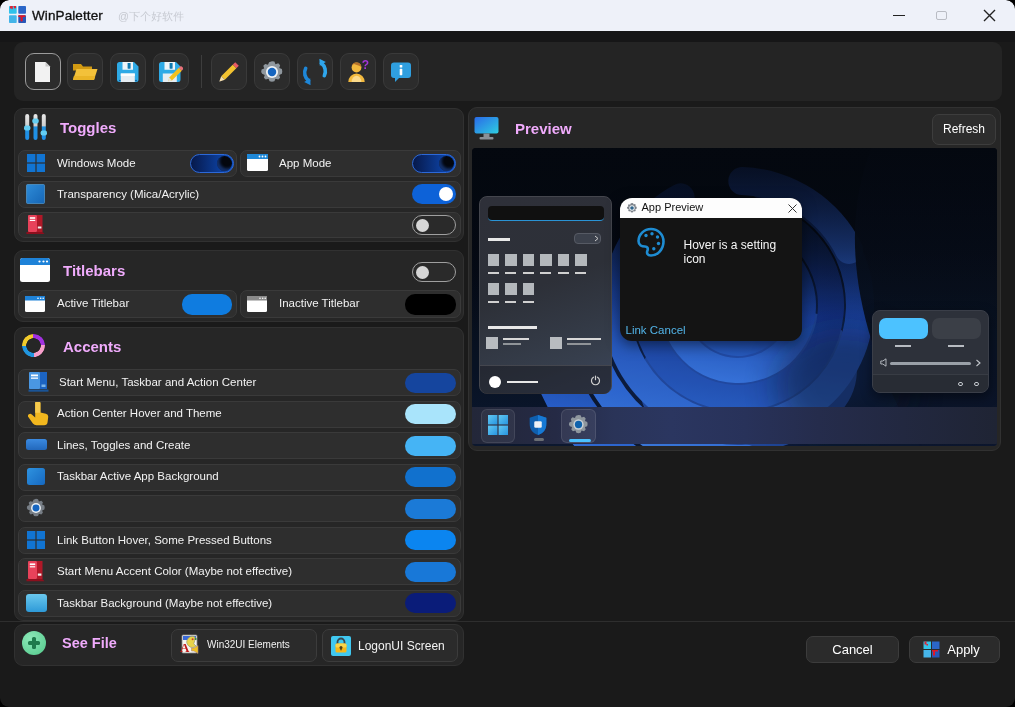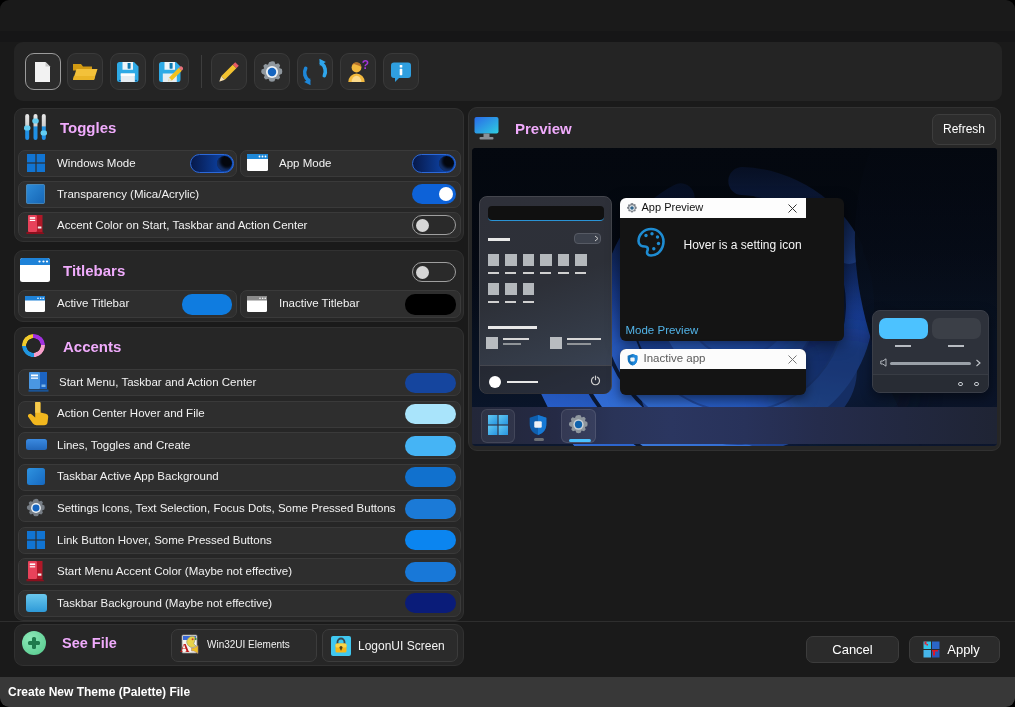--- a/index.html
+++ b/index.html
@@ -54,20 +54,38 @@
 .btn { position:absolute; background:#2b2b2b; border:1px solid #3c3c3c; border-radius:7px;
   color:#fff; font-size:13px; text-align:center; }
 #statusbar { position:absolute; left:0; top:677px; width:1015px; height:30px; background:#383838;
   border-radius:0 0 9px 9px; }
 #statusbar span { position:absolute; left:8px; top:8px; font-size:12px; font-weight:700; color:#fff; }
 </style>
 </head>
 <body>
 <div id="win">
 
+  <div id="titlebar">
+    <svg class="abs" style="left:9px;top:6px" width="17" height="17" viewBox="0 0 17 17">
+      <rect x="0" y="0" width="7.7" height="7.7" rx="0.8" fill="#2fc2ea"></rect>
+      <rect x="9.3" y="0" width="7.7" height="7.7" rx="0.8" fill="#2b66c8"></rect>
+      <rect x="0" y="9.3" width="7.7" height="7.7" rx="0.8" fill="#42b4e8"></rect>
+      <rect x="9.3" y="9.3" width="7.7" height="7.7" rx="0.8" fill="#2857b8"></rect>
+      <path d="M1.2,0 h2.6 v2.4 a0.75,0.75 0 0 1 -1.5,0 v-0.6 h-0.2 v0.2 a0.6,0.6 0 0 1 -1.2,0 Z" fill="#e41e30"></path>
+      <path d="M4.6,0 h2.4 v1.6 a1,1 0 0 1 -2,0 v-0.3 a0.5,0.5 0 0 1 -0.4,-0.5 Z" fill="#e41e30"></path>
+      <path d="M9.3,9.3 h7 v1.8 h-2.6 v3.4 a1.1,1.1 0 0 1 -2.2,0 v-3.4 h-1.4 a0.9,0.9 0 0 1 -0.8,-0.9 Z" fill="#e01828"></path>
+    </svg>
+    <span id="apptitle">WinPaletter</span>
+    <span id="watermark">@下个好软件</span>
+    <div id="min-g"></div>
+    <div id="max-g"></div>
+    <svg id="close-g" viewBox="0 0 13 13">
+        <path d="M1,1 L12,12 M12,1 L1,12" stroke="#222" stroke-width="1.4"></path>
+      </svg>
+  </div>
 
   <div class="abs" style="left:0;top:31px;width:1015px;height:11px;background:#161617"></div>
 
   <div id="toolbar"></div>
   <div class="tbtn" style="left:25px;border:1.4px solid #9b9b9b">
     <svg width="18" height="22" viewBox="0 0 18 22">
       <path d="M1,1 h10.5 L16,5.5 V21 H1 Z" fill="#f2f2f2"></path>
       <path d="M11.5,1 L16,5.5 h-4.5 Z" fill="#c9c9c9"></path>
     </svg>
   </div>
@@ -208,21 +226,20 @@
 
   <div class="rowcard" style="left:18px;top:212px;width:443px;height:26px"></div>
   <svg class="abs" style="left:26px;top:214px" width="20" height="21" viewBox="0 0 20 21">
     <rect x="2" y="1" width="9" height="17" rx="1" fill="#e8425a"></rect>
     <rect x="11" y="1" width="5.5" height="17" fill="#b01828"></rect>
     <rect x="3.8" y="3.2" width="5.4" height="1.6" fill="#fff"></rect>
       <rect x="3.8" y="5.8" width="5.4" height="1.2" fill="#fff"></rect>
     <rect x="11.8" y="12.5" width="3.6" height="2" fill="#f0f0f0"></rect>
     <path d="M0.5,18 h16 l2,2 h-18 Z" fill="#8c0f1d"></path>
   </svg>
-  <div class="rowtxt" style="left:57px;top:219px">Accent Color on Start, Taskbar and Action Center</div>
   <div class="tgl-off" style="left:412px;top:215px">
       <div class="knob"></div>
     </div>
 
   <svg class="abs" style="left:20px;top:258px" width="30" height="24" viewBox="0 0 30 24">
     <rect x="0" y="0" width="30" height="24" rx="2.5" fill="#fff"></rect>
     <path d="M0,2.5 a2.5,2.5 0 0 1 2.5,-2.5 h25 a2.5,2.5 0 0 1 2.5,2.5 v4.5 h-30 Z" fill="#1e82d8"></path>
     <circle cx="19.5" cy="3.5" r="1.1" fill="#fff"></circle>
       <circle cx="23.5" cy="3.5" r="1.1" fill="#fff"></circle>
       <circle cx="27" cy="3.5" r="1.1" fill="#fff"></circle>
@@ -269,40 +286,39 @@
     <path d="M0.5,17.5 h20 v2.2 h-20 Z" fill="#1a5496"></path>
   </svg>
   <div class="rowtxt" style="left:59px;top:376px">Start Menu, Taskbar and Action Center</div>
   <div class="pill" style="left:405px;top:372.5px;width:51px;height:20px;background:#15459e"></div>
 
   <div class="rowcard" style="left:18px;top:400.5px;width:443px;height:27px"></div>
   <svg class="abs" style="left:27px;top:402px" width="22" height="24" viewBox="0 0 22 24">
     <path d="M8.2,1.5 a2.6,2.6 0 0 1 5.2,0 v9 l5.5,1.2 a3,3 0 0 1 2.3,3.2 l-0.6,5.2 a3.6,3.6 0 0 1 -3.6,3.2 h-7.5 a4.5,4.5 0 0 1 -3.6,-1.8 L1.5,15.3 a2.2,2.2 0 0 1 3.3,-2.9 l3.4,3 Z" fill="#f2b71e"></path>
     <path d="M8.2,1.5 a2.6,2.6 0 0 1 5.2,0 v9.2 h-5.2 Z" fill="#f7cb4d"></path>
   </svg>
-  <div class="rowtxt" style="left:57px;top:407px">Action Center Hover and File</div>
+  <div class="rowtxt" style="left:57px;top:407px">Action Center Hover and Theme</div>
   <div class="pill" style="left:405px;top:404px;width:51px;height:20px;background:#a9e4fb"></div>
 
   <div class="rowcard" style="left:18px;top:432px;width:443px;height:27px"></div>
   <div class="abs" style="left:26px;top:439px;width:21px;height:11px;border-radius:2.5px;background:linear-gradient(180deg,#3b8ae0,#2268bc)"></div>
   <div class="rowtxt" style="left:57px;top:438.5px">Lines, Toggles and Create</div>
   <div class="pill" style="left:405px;top:435.5px;width:51px;height:20px;background:#45b4f5"></div>
 
   <div class="rowcard" style="left:18px;top:463.5px;width:443px;height:27px"></div>
   <div class="abs" style="left:27px;top:468px;width:18px;height:17px;border-radius:2.5px;background:linear-gradient(135deg,#2e93e0,#1668c0)"></div>
   <div class="rowtxt" style="left:57px;top:470px">Taskbar Active App Background</div>
   <div class="pill" style="left:405px;top:467px;width:51px;height:20px;background:#1171ce"></div>
 
   <div class="rowcard" style="left:18px;top:495px;width:443px;height:27px"></div>
   <svg class="abs" style="left:25px;top:497px" width="22" height="22" viewBox="0 0 24 24">
     <path d="M12,2 l2.2,0.4 1,2.4 2.6,-0.8 1.7,1.7 -0.8,2.6 2.4,1 0.4,2.2 -0.4,2.2 -2.4,1 0.8,2.6 -1.7,1.7 -2.6,-0.8 -1,2.4 -2.2,0.4 -2.2,-0.4 -1,-2.4 -2.6,0.8 -1.7,-1.7 0.8,-2.6 -2.4,-1 L2,12 l0.4,-2.2 2.4,-1 -0.8,-2.6 1.7,-1.7 2.6,0.8 1,-2.4 Z" fill="#777e86"></path>
     <circle cx="12" cy="12" r="5.4" fill="#eef2f5"></circle>
     <circle cx="12" cy="12" r="3.8" fill="#1565c0"></circle>
   </svg>
-  <div class="rowtxt" style="left:57px;top:502px">Settings Icons, Text Selection, Focus Dots, Some Pressed Buttons</div>
   <div class="pill" style="left:405px;top:498.5px;width:51px;height:20px;background:#1b7ad7"></div>
 
   <div class="rowcard" style="left:18px;top:526.5px;width:443px;height:27px"></div>
   <svg class="abs" style="left:27px;top:531px" width="18" height="18" viewBox="0 0 18 18">
     <rect x="0" y="0" width="8.4" height="8.4" fill="#1174d2"></rect>
       <rect x="9.6" y="0" width="8.4" height="8.4" fill="#1174d2"></rect>
     <rect x="0" y="9.6" width="8.4" height="8.4" fill="#1174d2"></rect>
       <rect x="9.6" y="9.6" width="8.4" height="8.4" fill="#1174d2"></rect>
   </svg>
   <div class="rowtxt" style="left:57px;top:533.5px">Link Button Hover, Some Pressed Buttons</div>
@@ -479,57 +495,44 @@
       <div class="abs" style="left:87px;top:146px;width:24px;height:2px;background:#909498"></div>
       <div class="abs" style="left:0;top:168px;width:131px;height:29px;background:rgba(20,21,26,0.45);border-top:1px solid #44464e;border-radius:0 0 8px 8px"></div>
       <div class="abs" style="left:9px;top:179px;width:12px;height:12px;border-radius:50%;background:#fff"></div>
       <div class="abs" style="left:27px;top:184px;width:31px;height:2.2px;background:#e8e8e8"></div>
       <svg class="abs" style="left:110px;top:178px" width="11" height="11" viewBox="0 0 12 12">
         <path d="M6,1.2 v4" stroke="#d0d0d0" stroke-width="1.3" stroke-linecap="round"></path>
         <path d="M3.8,2.4 a4.4,4.4 0 1 0 4.4,0" stroke="#d0d0d0" stroke-width="1.3" fill="none" stroke-linecap="round"></path>
       </svg>
     </div>
 
-    <div class="abs" style="left:147.5px;top:49.5px;width:224px;height:143px;border-radius:6px;background:#141414;
+    <div class="abs" style="left:147.5px;top:49.5px;width:182px;height:143px;border-radius:12px;background:#141414;
       box-shadow:0 4px 14px rgba(0,0,0,0.5);overflow:hidden">
       <div class="abs" style="left:0;top:0;width:186px;height:20px;background:#fdfdfd"></div>
       <svg class="abs" style="left:6px;top:4.5px" width="12" height="12" viewBox="0 0 24 24">
         <path d="M12,2 l2.2,0.4 1,2.4 2.6,-0.8 1.7,1.7 -0.8,2.6 2.4,1 0.4,2.2 -0.4,2.2 -2.4,1 0.8,2.6 -1.7,1.7 -2.6,-0.8 -1,2.4 -2.2,0.4 -2.2,-0.4 -1,-2.4 -2.6,0.8 -1.7,-1.7 0.8,-2.6 -2.4,-1 L2,12 l0.4,-2.2 2.4,-1 -0.8,-2.6 1.7,-1.7 2.6,0.8 1,-2.4 Z" fill="#7a8088"></path>
         <circle cx="12" cy="12" r="5.4" fill="#eef2f5"></circle>
           <circle cx="12" cy="12" r="3.6" fill="#30658c"></circle>
       </svg>
       <div class="abs" style="left:22px;top:3.5px;font-size:11px;color:#111">App Preview</div>
       <svg class="abs" style="left:168px;top:6px" width="9" height="9" viewBox="0 0 9 9">
           <path d="M0.5,0.5 L8.5,8.5 M8.5,0.5 L0.5,8.5" stroke="#333" stroke-width="1"></path>
         </svg>
       <svg class="abs" style="left:17px;top:29px" width="28" height="31" viewBox="0 0 28 31">
         <path d="M14,2 C 21,2 26.5,7.5 26.5,14.5 C 26.5,22 21,28.5 14,28.5 C 10,28.5 9.5,26 10.5,23.5 C 11.3,21.5 10.5,19.5 8,19.5 C 5,19.5 1.5,18.5 1.5,14 C 1.5,7.5 7,2 14,2 Z" fill="none" stroke="#1e8cd2" stroke-width="2.6"></path>
         <circle cx="9" cy="8.5" r="1.7" fill="#1e8cd2"></circle>
           <circle cx="15" cy="6.8" r="1.7" fill="#1e8cd2"></circle>
         <circle cx="20.5" cy="10" r="1.7" fill="#1e8cd2"></circle>
           <circle cx="21.5" cy="16.5" r="1.7" fill="#1e8cd2"></circle>
         <circle cx="16.8" cy="21.8" r="1.7" fill="#1e8cd2"></circle>
       </svg>
       <div class="abs" style="left:64px;top:40px;font-size:12px;color:#f5f5f5">Hover is a setting icon</div>
-      <div class="abs" style="left:6px;top:126px;font-size:11.5px;color:#52b4e8">Mode Preview</div>
-    </div>
-
-    <div class="abs" style="left:147.5px;top:200.5px;width:186px;height:46px;border-radius:6px;background:#141414;
-      box-shadow:0 4px 12px rgba(0,0,0,0.5);overflow:hidden">
-      <div class="abs" style="left:0;top:0;width:186px;height:20px;background:#fcfcfc"></div>
-      <svg class="abs" style="left:6px;top:4px" width="13" height="13" viewBox="0 0 24 24">
-        <path d="M12,2 L21,5 V11 C 21,17.5 17,21.5 12,23 C 7,21.5 3,17.5 3,11 V5 Z" fill="#1472bc"></path>
-        <path d="M12,2 L21,5 V11 C 21,17.5 17,21.5 12,23 Z" fill="#1e88dc"></path>
-        <rect x="8" y="8.5" width="8" height="7" rx="1.5" fill="#f2f5f8"></rect>
-      </svg>
-      <div class="abs" style="left:24px;top:3.5px;font-size:11.5px;color:#5a5a5a">Inactive app</div>
-      <svg class="abs" style="left:168px;top:6px" width="9" height="9" viewBox="0 0 9 9">
-          <path d="M0.5,0.5 L8.5,8.5 M8.5,0.5 L0.5,8.5" stroke="#777" stroke-width="1"></path>
-        </svg>
-    </div>
+      <div class="abs" style="left:6px;top:126px;font-size:11.5px;color:#52b4e8">Link Cancel</div>
+    </div>
+
 
     <div class="abs" style="left:400px;top:162px;width:117px;height:83px;border-radius:8px;background:#2d313a;
       border:1px solid #3a3e48;box-shadow:0 4px 12px rgba(0,0,0,0.45);overflow:hidden">
       <div class="abs" style="left:6px;top:7px;width:49px;height:21px;border-radius:7px;background:#4cc2ff"></div>
       <div class="abs" style="left:59px;top:7px;width:49px;height:21px;border-radius:7px;background:#3b3f47"></div>
       <div class="abs" style="left:22px;top:34px;width:16px;height:2px;background:#b8bcc2"></div>
       <div class="abs" style="left:75px;top:34px;width:16px;height:2px;background:#b8bcc2"></div>
       <svg class="abs" style="left:7px;top:47px" width="8" height="9" viewBox="0 0 8 9">
           <path d="M0.8,3 h2 L6,0.8 v7.4 L2.8,6 h-2 Z" fill="none" stroke="#c0c4ca" stroke-width="0.9"></path>
         </svg>
@@ -578,16 +581,13 @@
   <div class="btn" style="left:909px;top:636px;width:91px;height:27px;line-height:25px;padding-left:18px">Apply</div>
   <svg class="abs" style="left:923px;top:641px" width="17" height="17" viewBox="0 0 17 17">
     <rect x="0.5" y="0.5" width="7.5" height="7.5" fill="#35c3e8"></rect>
     <rect x="9" y="0.5" width="7.5" height="7.5" fill="#2b66c8"></rect>
     <rect x="0.5" y="9" width="7.5" height="7.5" fill="#46b5ea"></rect>
     <rect x="9" y="9" width="7.5" height="7.5" fill="#2857b8"></rect>
     <path d="M1.5,0.5 h2 v2.5 h1.5 v1.5 h-1.5 v-1 h-2 z" fill="#e02030"></path>
     <path d="M9,9 h6 v1.5 h-3 v4 h-2 v-4 h-1 z" fill="#e01828"></path>
   </svg>
 
-  <div id="statusbar">
-      <span>Create New Theme (Palette) File</span>
-    </div>
 </div>
 
 </body></html>

